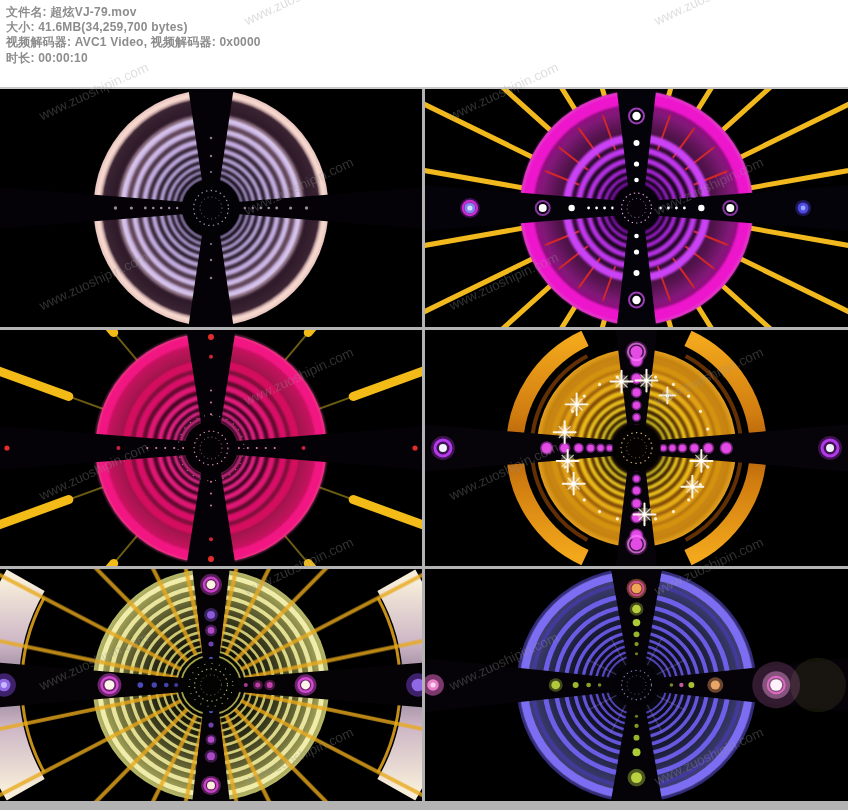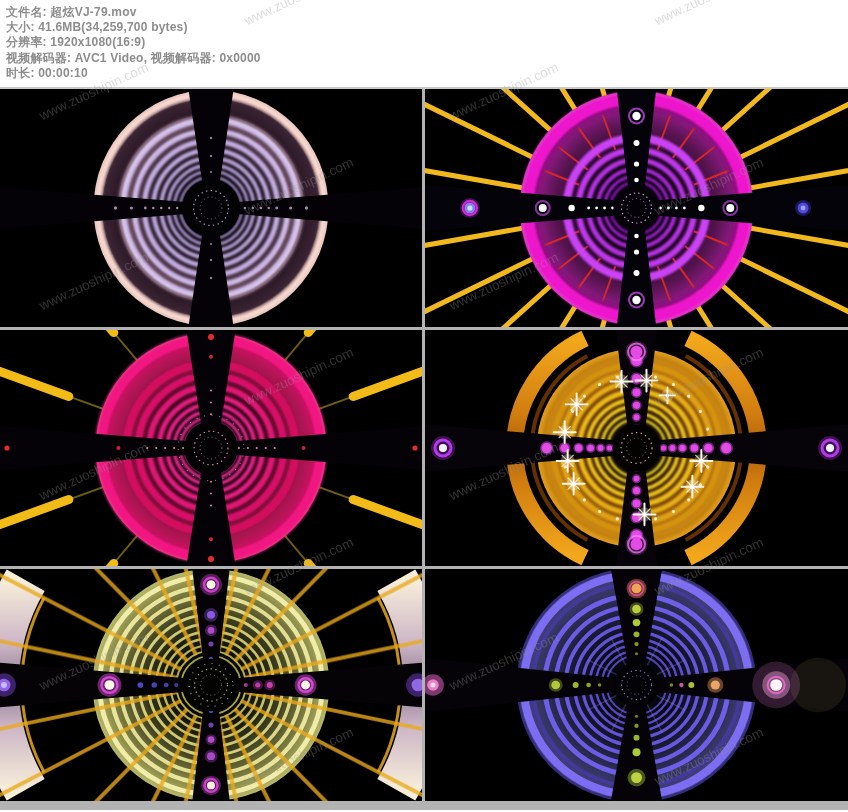--- a/index.html
+++ b/index.html
@@ -22,21 +22,20 @@
       font-size:13.5px;white-space:nowrap;font-weight:400;}
 </style>
 </head>
 <body>
 
 <div class="sheet">
 
   <div class="meta">
     <div class="meta-line">文件名: 超炫VJ-79.mov</div>
     <div class="meta-line">大小: 41.6MB(34,259,700 bytes)</div>
-    <div class="meta-line">分辨率: 1920x1080(16:9)</div>
     <div class="meta-line">视频解码器: AVC1 Video, 视频解码器: 0x0000</div>
     <div class="meta-line">时长: 00:00:10</div>
   </div>
 
   <div class="grid">
 
     <figure class="cell" role="img" aria-label="lavender-purple ring tunnel">
       <svg viewBox="0 0 424 238" preserveAspectRatio="none">
         <defs>
           <radialGradient id="f1g">

